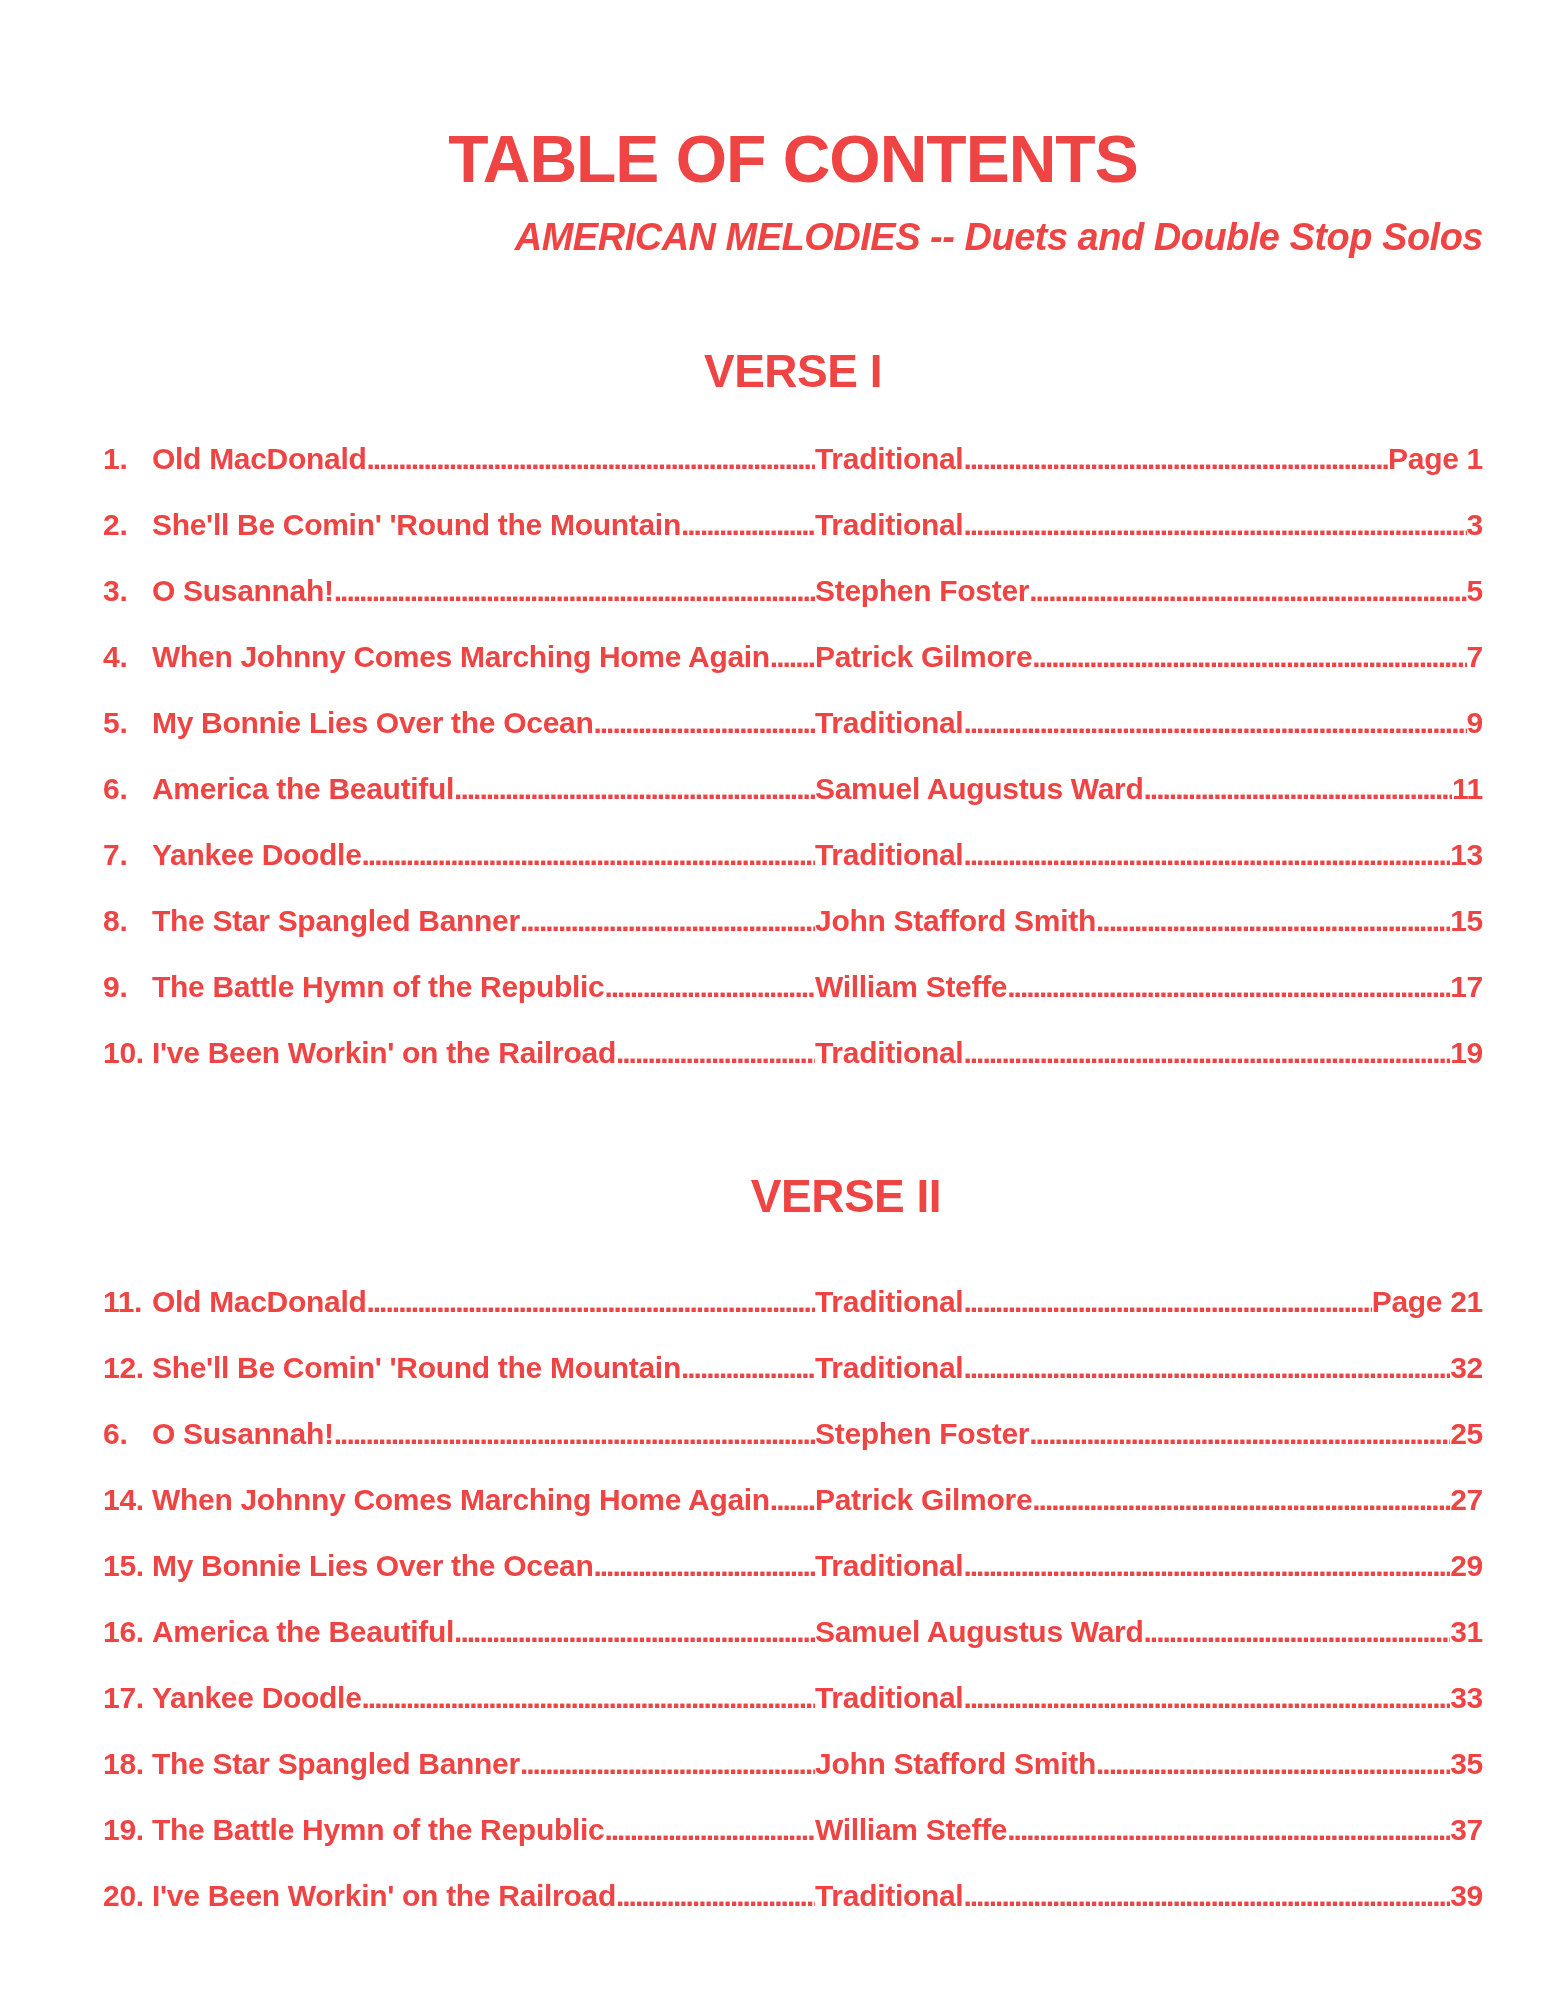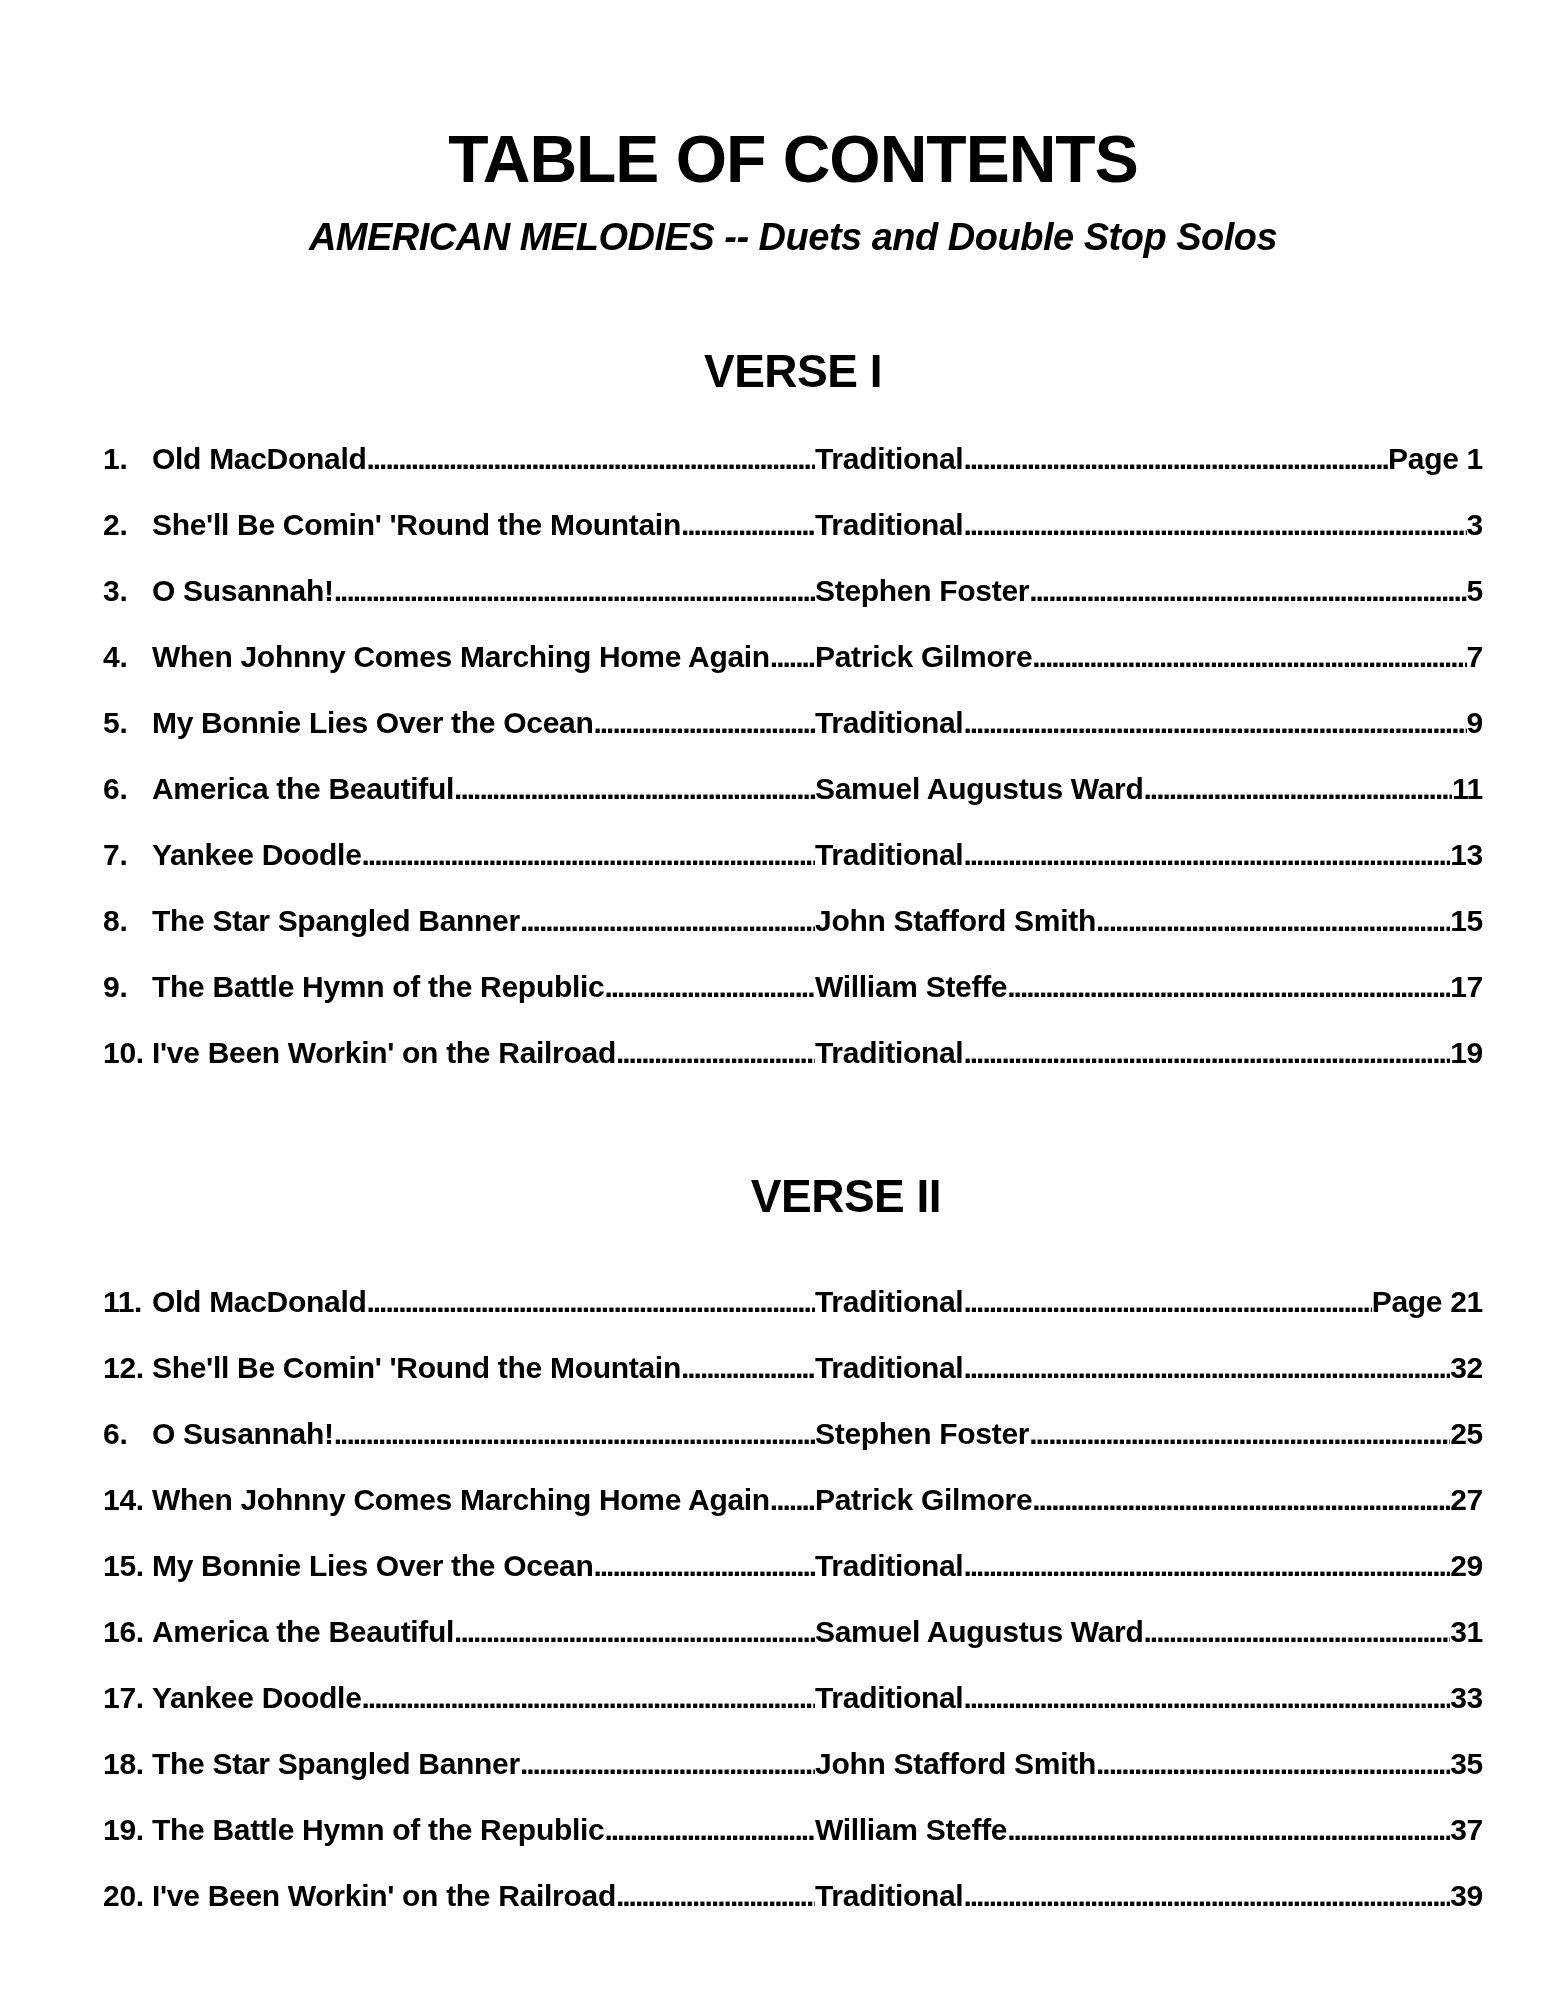--- a/index.html
+++ b/index.html
@@ -6,36 +6,36 @@
   .page {
     position: relative;
     width: 1547px;
     height: 2000px;
     box-sizing: border-box;
     padding: 0 64px 0 103px;
     background: #ffffff;
     overflow: hidden;
     font-family: "Liberation Sans", "DejaVu Sans", sans-serif;
     font-weight: bold;
-    color: #000000;
+    color: #ef4444;
   }
   .doc-title {
     margin: 126px 0 0 0;
     font-size: 66px;
     line-height: 66px;
     text-align: center;
     letter-spacing: -1px;
     white-space: nowrap;
   }
   .doc-subtitle {
     margin: 26px 0 0 0;
     font-size: 38px;
     line-height: 38px;
     font-style: italic;
-    text-align: center;
+    text-align: right;
     letter-spacing: -0.5px;
     white-space: nowrap;
   }
   .verse-heading {
     margin: 0;
     font-size: 46px;
     line-height: 46px;
     text-align: center;
     letter-spacing: -0.5px;
   }

